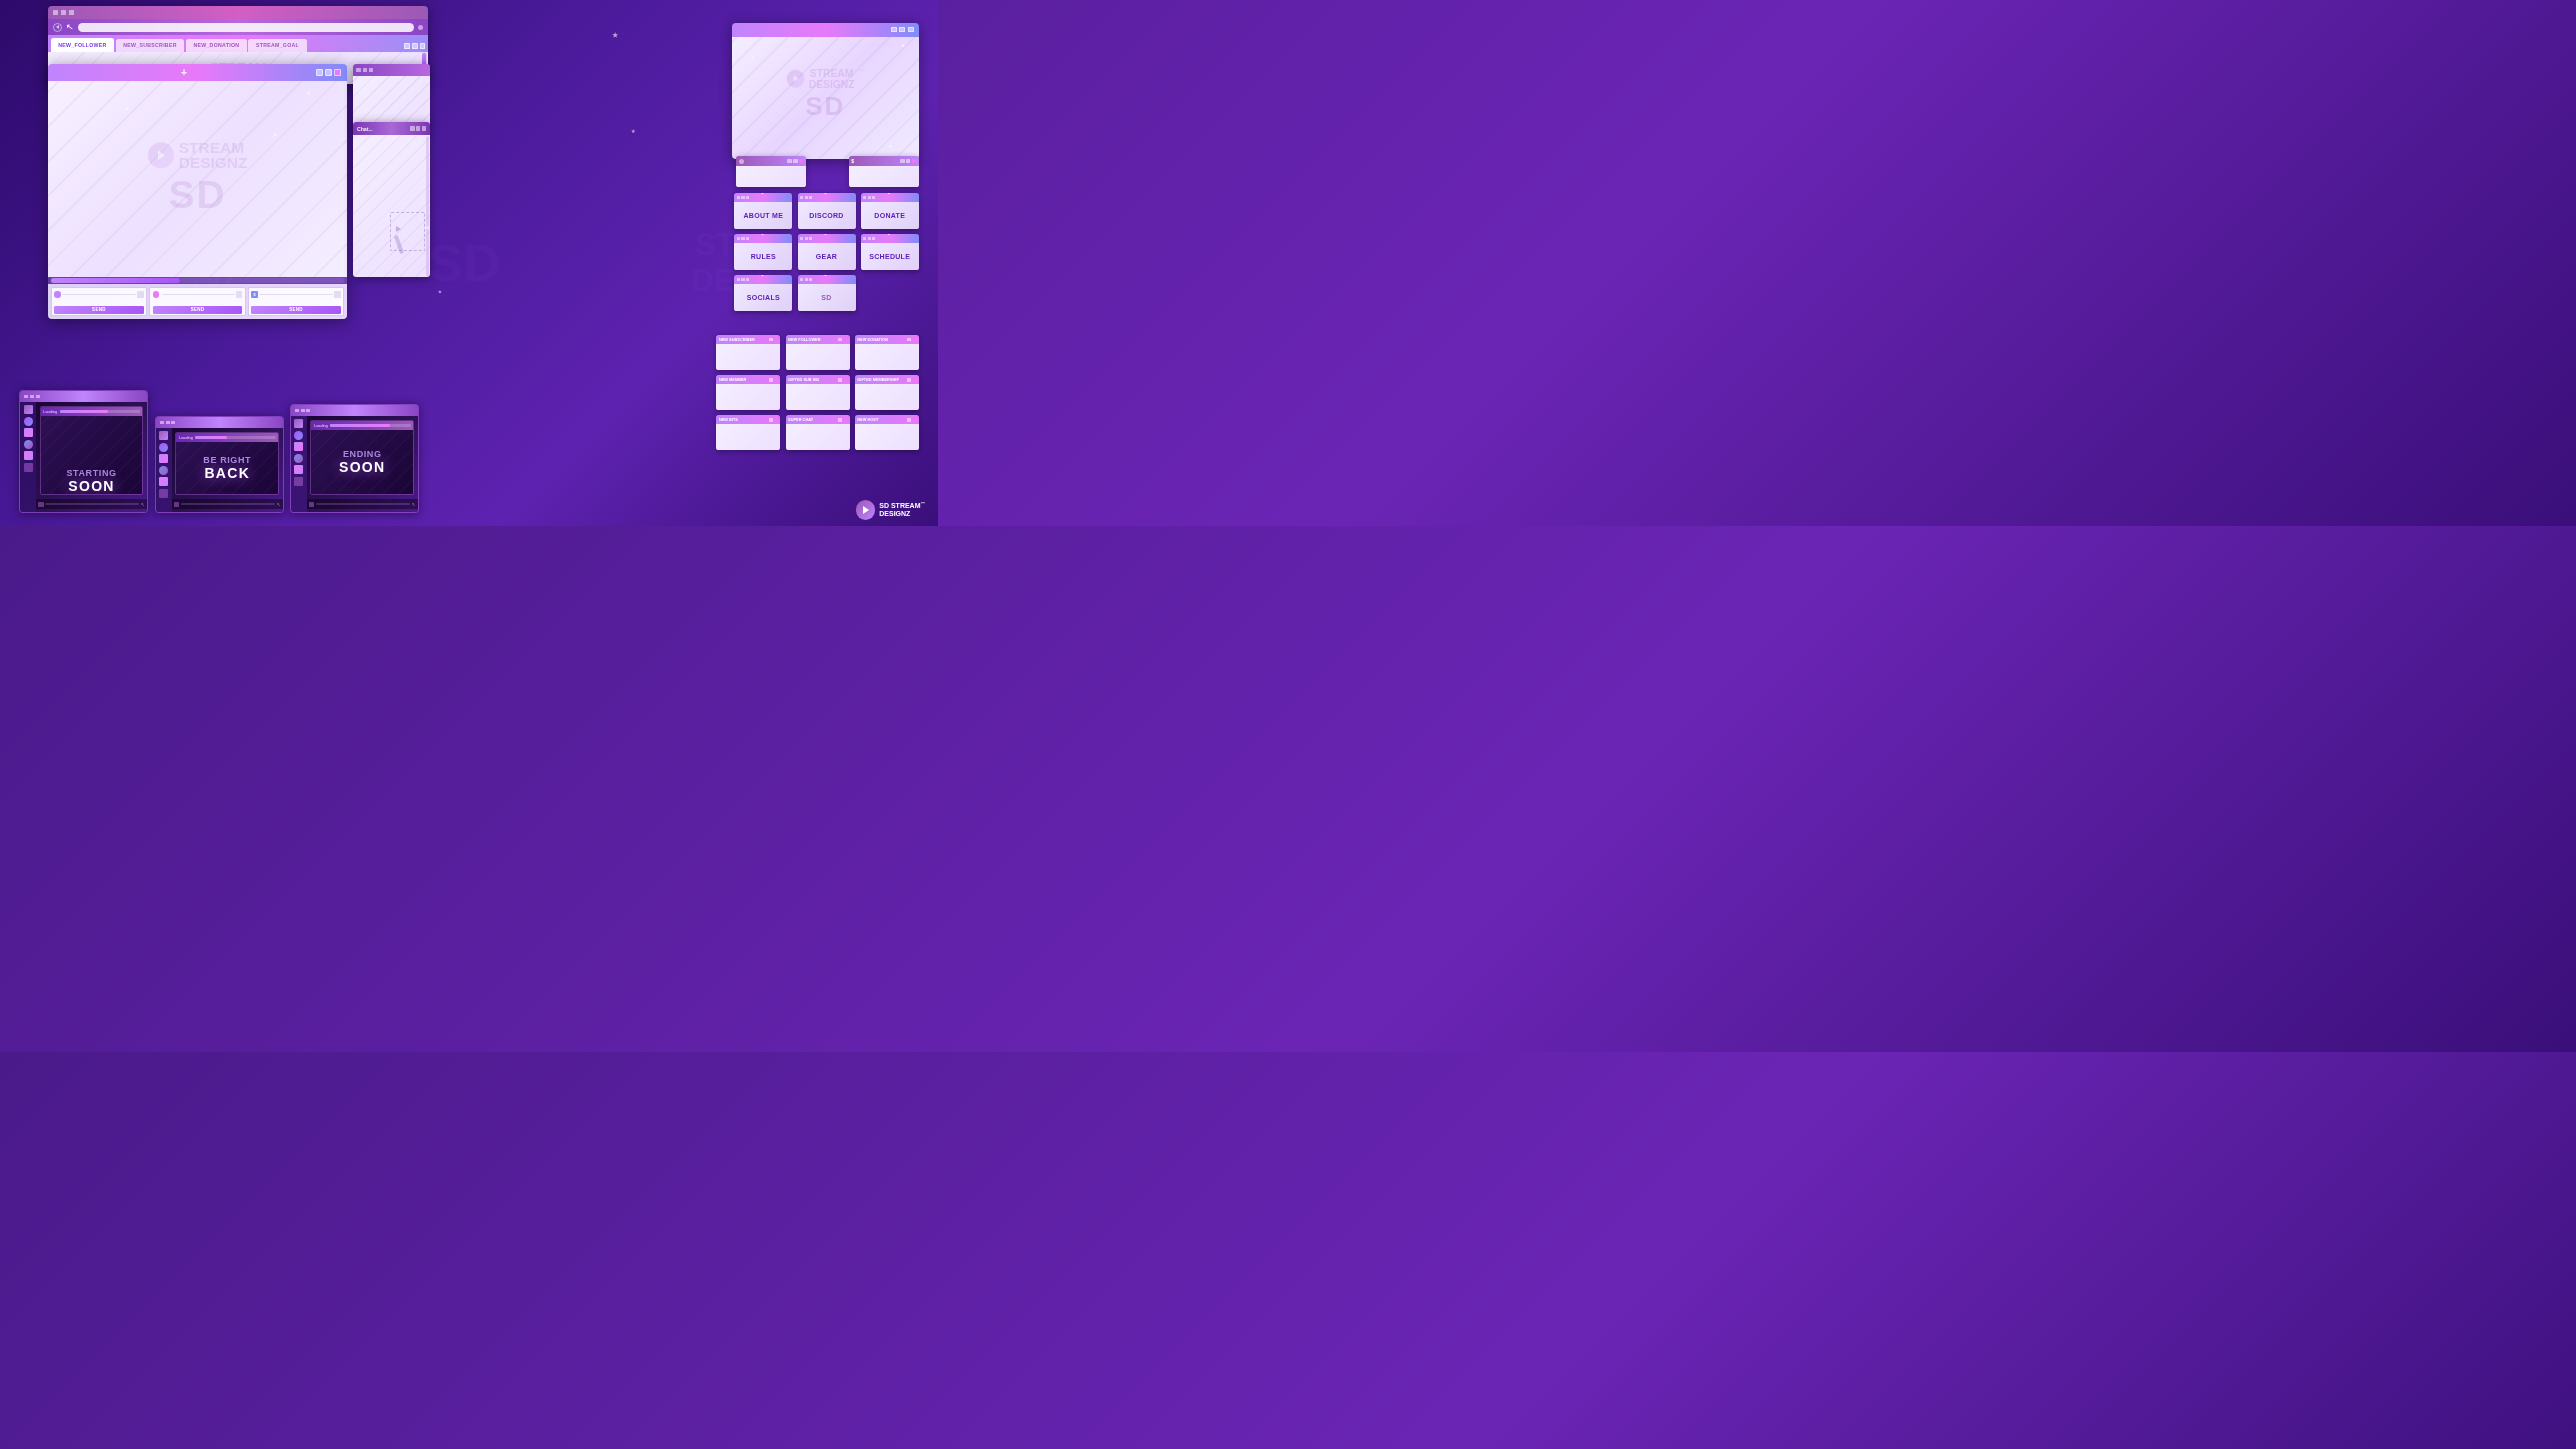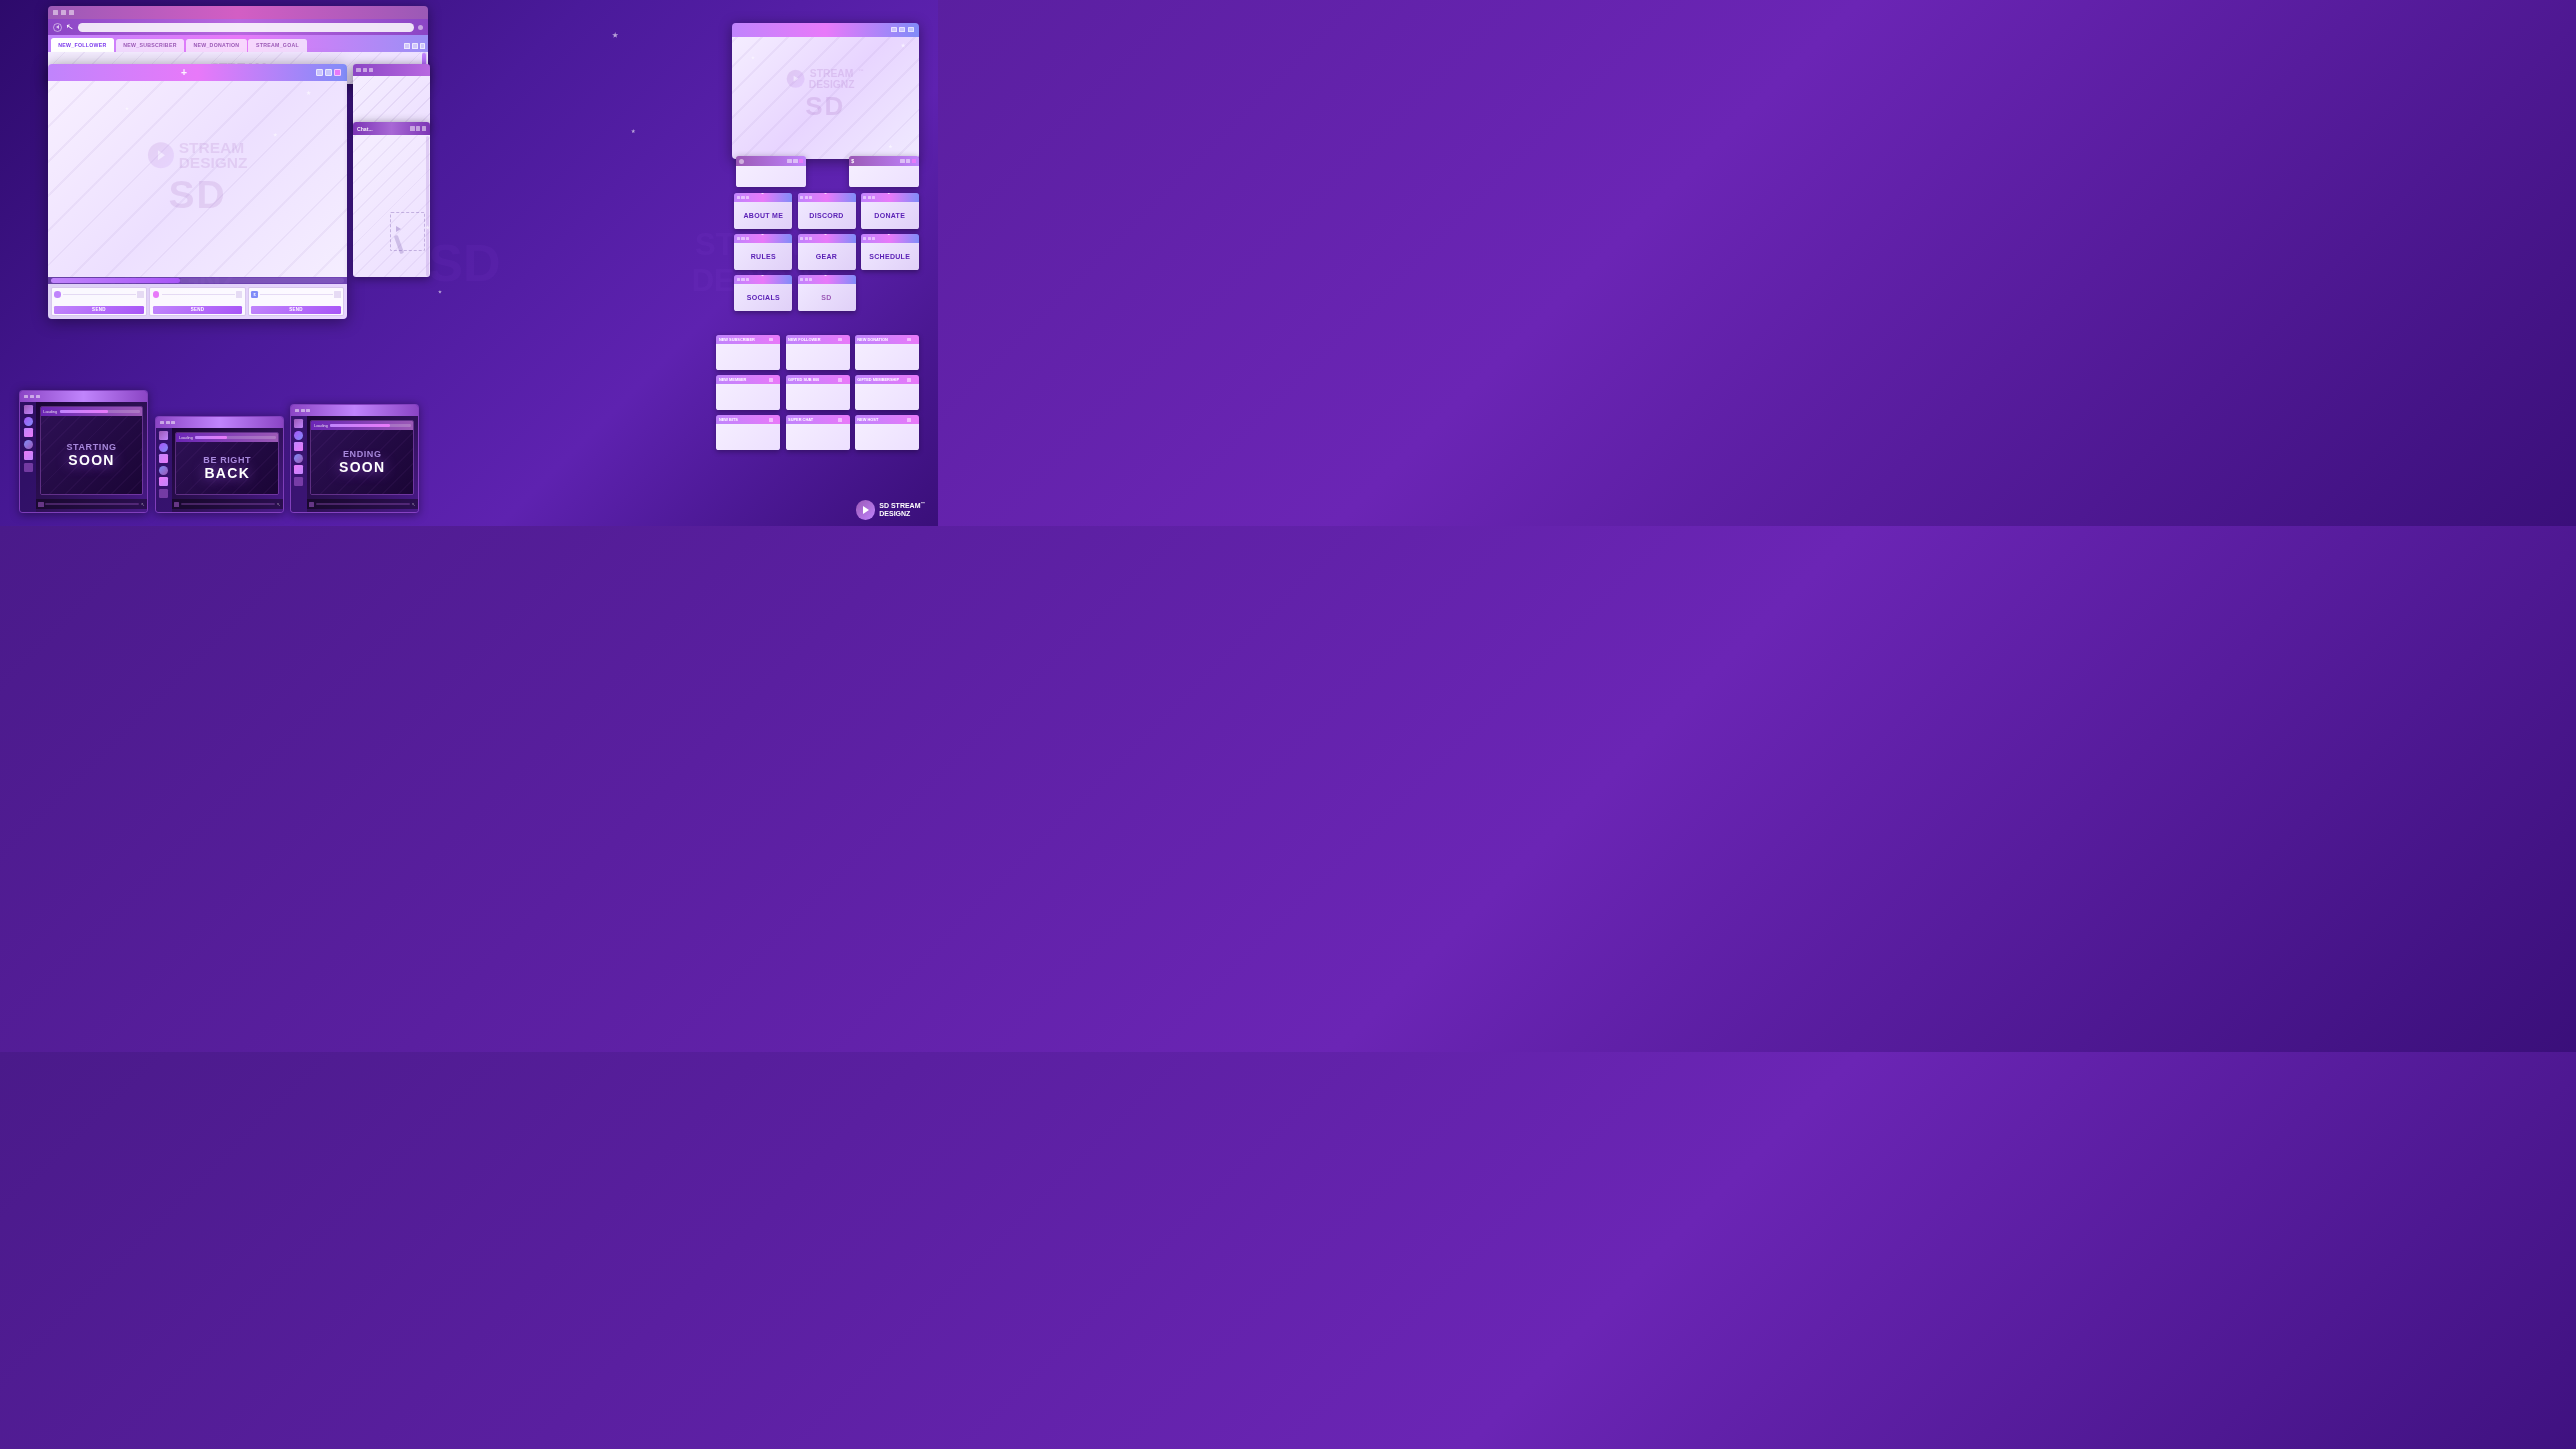--- a/index.html
+++ b/index.html
@@ -503,21 +503,21 @@
 
       <div style="flex:1;background:linear-gradient(135deg,#1a0535,#2d1054,#4a1a8a);display:flex;flex-direction:column;">
 
         <div style="margin:3.9px;border:0.6px solid rgba(180,100,220,0.4);border-radius:1.9px;overflow:hidden;">
           <div style="background:linear-gradient(90deg,#6b25b5,#9b59b6);height:9px;display:flex;align-items:center;padding:0 2.6px;font-size:3.9px;color:rgba(255,255,255,0.8);">
             Loading
             <div style="margin-left:2.6px;height:2.6px;flex:1;background:rgba(255,255,255,0.2);border-radius:1.3px;">
               <div style="width:60%;height:100%;background:linear-gradient(90deg,#c084fc,#e879f9);border-radius:1.3px;"></div>
             </div>
           </div>
-          <div style="height:78px;background:linear-gradient(135deg,#2d1054,#1a0535);display:flex;align-items:center;justify-content:center;position:relative;">
+          <div style="height:78px;background:linear-gradient(135deg,#2d1054,#1a0535);display:flex;align-items:flex-end;justify-content:center;position:relative;">
             <div style="position:absolute;top:0;left:0;right:0;bottom:0;background:repeating-linear-gradient(-45deg,transparent,transparent 9.7px,rgba(180,100,220,0.05) 9.7px,rgba(180,100,220,0.05) 11px);"></div>
             <div style="text-align:center;z-index:2;position:relative;">
               <div style="font-size:9px;font-weight:900;color:rgba(200,170,255,0.8);text-transform:uppercase;letter-spacing:0.6px;">STARTING</div>
               <div style="font-size:14px;font-weight:900;color:white;text-transform:uppercase;letter-spacing:1.3px;text-shadow:0 0 13px rgba(180,100,255,0.8);">SOON</div>
             </div>
           </div>
         </div>
 
         <div style="height:10.3px;background:rgba(0,0,0,0.4);display:flex;align-items:center;padding:0 2.6px;gap:1.9px;margin:0 0 2.6px 0;">
           <div style="width:5.2px;height:5.2px;border-radius:0.6px;background:rgba(180,100,220,0.5);"></div>

